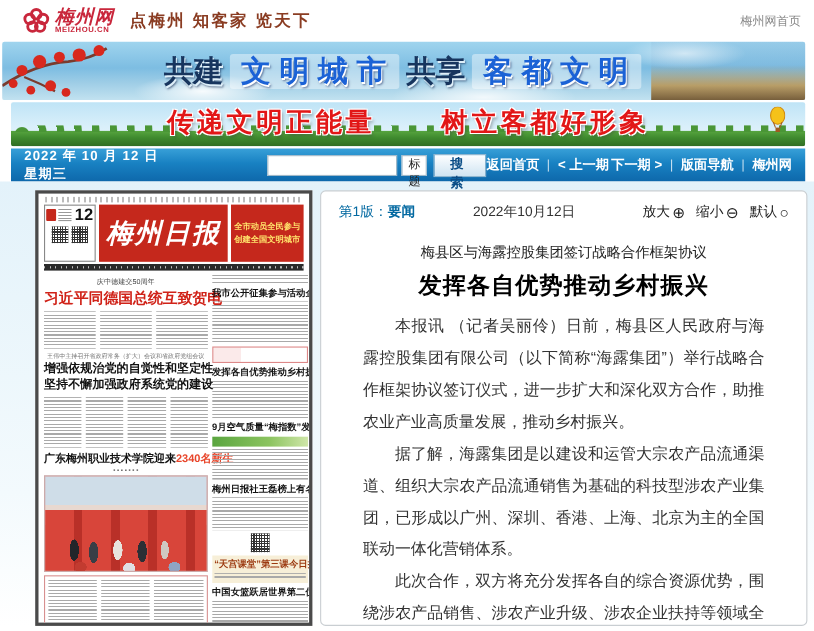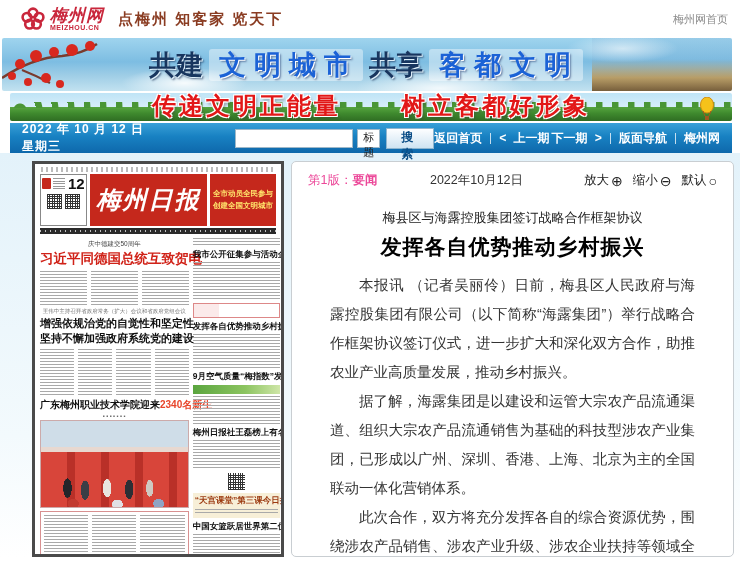--- a/index.html
+++ b/index.html
@@ -27,21 +27,21 @@
                radial-gradient(ellipse 80px 20px at 85% 20%, rgba(255,255,255,.6), transparent 70%); }
   .banner1 .text { position:absolute; left:0; right:0; top:50%; transform:translateY(-50%); text-align:center;
     font-weight:bold; font-size:27px; white-space:nowrap; }
   .b1-verb { color:#17355e; text-shadow:1px 1px 0 #dff0fa, 2px 2px 2px rgba(0,20,60,.55); margin:0 2px; }
   .b1-hl { color:#1b62d6; letter-spacing:8px; padding:1px 4px 1px 10px; margin:0 4px;
     background:rgba(255,255,255,.42); border-radius:3px;
     text-shadow:1px 1px 0 #fff, 2px 2px 2px rgba(0,20,80,.5); }
   .plum { position:absolute; left:0; top:0; }
 
   
-  .banner2 { height:28px; margin:0 8px 2px 10px; position:relative; overflow:hidden; border-radius:2px;
+  .banner2 { height:40px; margin:0 8px 2px 10px; position:relative; overflow:hidden; border-radius:2px;
     background:linear-gradient(to bottom,#bfe4f6 0%,#d9effa 55%,#eaf6fc 100%); }
   .banner2 .trees { position:absolute; bottom:0; left:0; width:100%; height:14px;
     background:linear-gradient(to top,#2f6d23 0%,#3f8a2e 55%,#57a53f 100%); }
   .banner2 .trees::before { content:""; position:absolute; top:-5px; left:0; width:100%; height:6px;
     background:repeating-radial-gradient(circle at 10px 8px, #4a9636 0 6px, transparent 7px 16px); }
   .banner2 .text { position:absolute; left:0; right:0; top:45%; transform:translateY(-50%); text-align:center;
     color:#e21717; font-weight:bold; font-size:24px; letter-spacing:3px; white-space:nowrap;
     text-shadow:-1px -1px 0 #fff,1px -1px 0 #fff,-1px 1px 0 #fff,1px 1px 0 #fff,2px 3px 3px rgba(60,60,60,.45); }
   .b2-gap { display:inline-block; width:60px; }
   .balloon { position:absolute; right:18px; top:4px; }
@@ -50,21 +50,21 @@
   .toolbar { height:30px; margin:0 8px 0 10px; display:flex; align-items:center; padding:0 12px;
     background:linear-gradient(to bottom,#38a0d8 0%,#1881c2 45%,#0e68ab 100%); color:#fff; font-size:12px; }
   .tb-date { font-weight:bold; letter-spacing:1px; }
   .search-group { display:flex; align-items:center; margin-left:90px; gap:0; }
   .search-input { width:118px; height:19px; border:1px solid #9fb8c8; background:#fff; outline:none; font-size:11px; padding:0 4px; }
   .search-select { display:flex; align-items:center; gap:5px; height:19px; background:#fff; border:1px solid #9fb8c8;
     margin-left:4px; padding:0 5px; color:#222; font-size:11px; cursor:pointer;flex-direction:column; }
   .sel-arrow { width:0; height:0; border-left:4px solid transparent; border-right:4px solid transparent; border-top:5px solid #333; }
   .search-btn { height:21px; margin-left:6px; padding:0 14px; font-size:12px; font-weight:bold; color:#0a4d86;
     background:linear-gradient(to bottom,#fdfeff,#cfe4f2); border:1px solid #8fb6d0; cursor:pointer; letter-spacing:6px; }
-  .tb-links { margin-left:auto; display:flex; align-items:center; font-weight:bold;font-family:Liberation Mono, monospace; }
+  .tb-links { margin-left:auto; display:flex; align-items:center; font-weight:bold; }
   .tb-link { cursor:pointer; white-space:nowrap; }
   .tb-sep { width:1px; height:11px; background:rgba(255,255,255,.75); margin:0 8px; }
   .tb-pair { display:flex; gap:2px; }
 
   
   .content { height:404px; background:linear-gradient(to bottom,#e3f2fa 0%, #f3fafd 70%, #ffffff 100%);
     display:flex; padding:8px 6px 0 32px; gap:7px; }
 
   
   .thumb { width:252px; flex:none; background:#fff; border:3px solid #4a4a4a; overflow:hidden; cursor:pointer;
@@ -119,21 +119,21 @@
     background:linear-gradient(90deg,#fbeaea 0 30%, #fff 30%); }
   .green-strip { height:9px; margin:2px 0; background:linear-gradient(90deg,#5aa53f,#8cc460 60%,#cfe6a8); }
   .qr-lg { width:17px; height:17px; margin:3px auto;
     background-image:repeating-linear-gradient(0deg,#333 0 1px,transparent 1px 2.4px),repeating-linear-gradient(90deg,#333 0 1px,transparent 1px 2.4px); }
   .beigebox { background:#f7efd8; padding:2px 2px 3px; margin-top:2px; }
   .np-beige-h { font-size:8.5px; font-weight:bold; color:#9c3a10; white-space:nowrap; text-align:center; }
 
   
   .panel { flex:1; background:#fff; border:1px solid #c9ced2; border-radius:5px; display:flex; flex-direction:column; overflow:hidden; }
   .panel-info { display:flex; align-items:center; padding:10px 16px 8px; font-size:12.5px; color:#333; }
-  .edition { color:#ec4899; }
+  .edition { color:#0369a1; }
   .edition b { font-weight:bold; }
   .panel-date { margin-left:auto; margin-right:55px; color:#333; }
   .zoom-ctrl { display:flex; align-items:flex-start; gap:4px; color:#222; }
   .zoom-item { display:flex; align-items:center; gap:2px; cursor:pointer; margin-left:6px; }
   .zoom-glyph { font-size:14px; line-height:1; color:#222; }
   .article { padding:4px 38px 0; }
   .kicker { text-align:center; font-size:13px; color:#222; margin-top:8px; }
   .title { text-align:center; font-size:21px; font-weight:bold; color:#000; margin:6px 0 10px; letter-spacing:1px; }
   .article p { font-size:14.5px; color:#333; line-height:2.0; text-indent:2em; text-align:justify; }
   .panel-fill { flex:1; }

